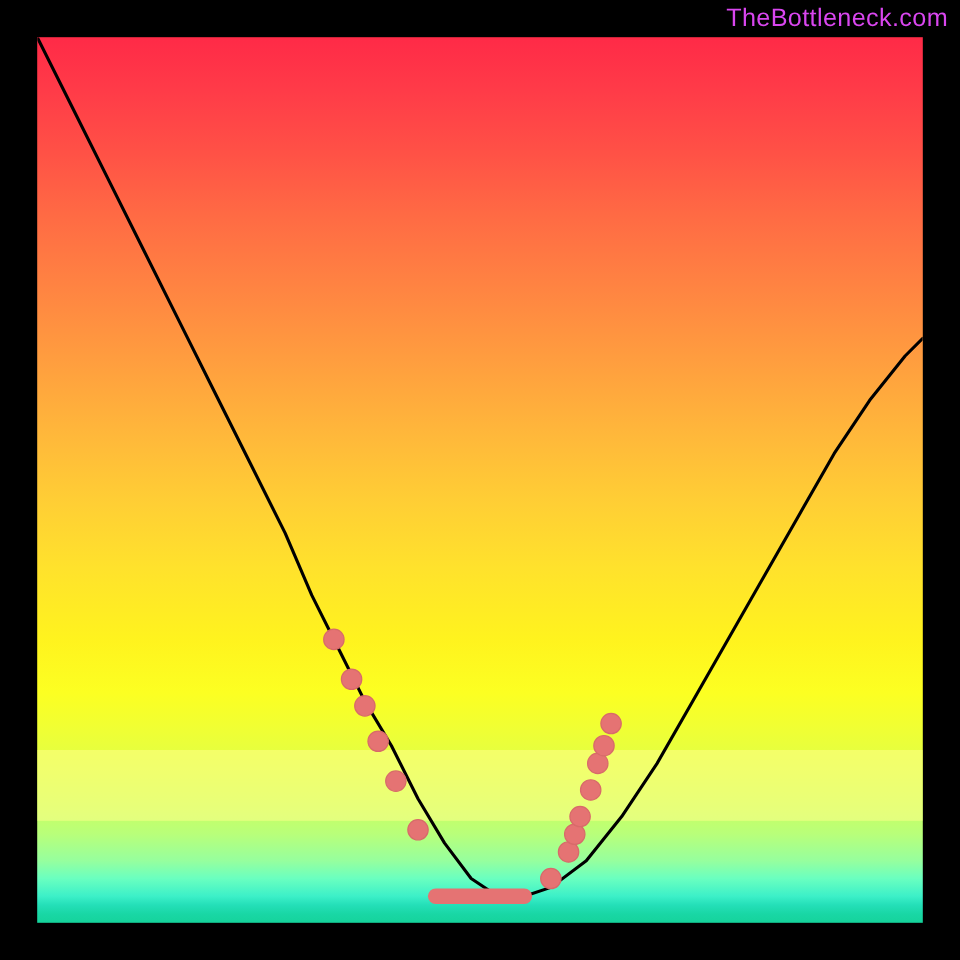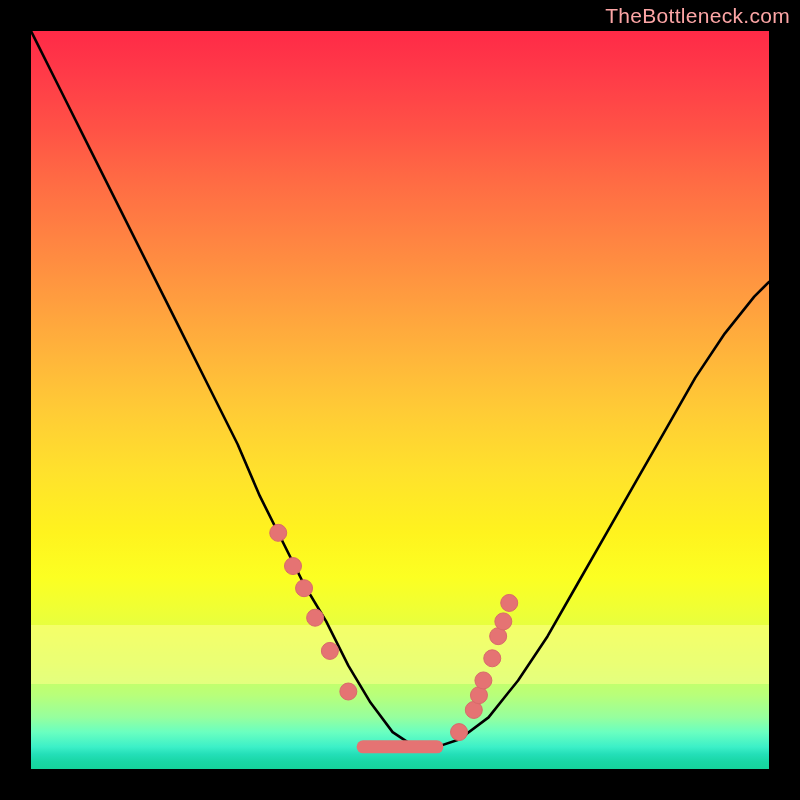--- a/index.html
+++ b/index.html
@@ -56,21 +56,21 @@
     left: 0;
     width: 100%;
     top: 80.5%;
     height: 8%;
     background: rgba(255, 255, 140, 0.55);
   }
   .watermark {
     position: absolute;
     top: 4px;
     right: 10px;
-    color: #fca5a5;
+    color: #d946ef;
     font-size: 21px;
     font-weight: 500;
     letter-spacing: 0.3px;
     user-select: none;
   }
   svg {
     position: absolute;
     top: 0;
     left: 0;
   }

